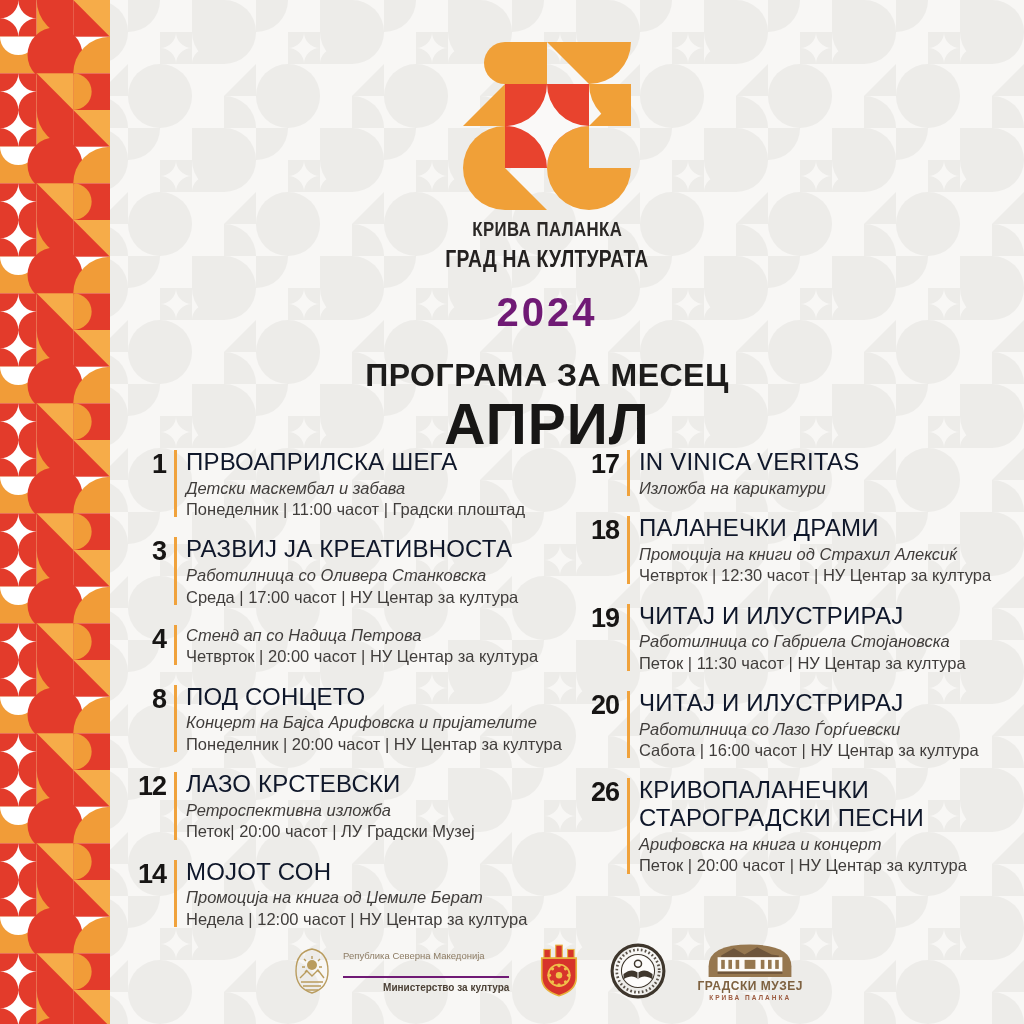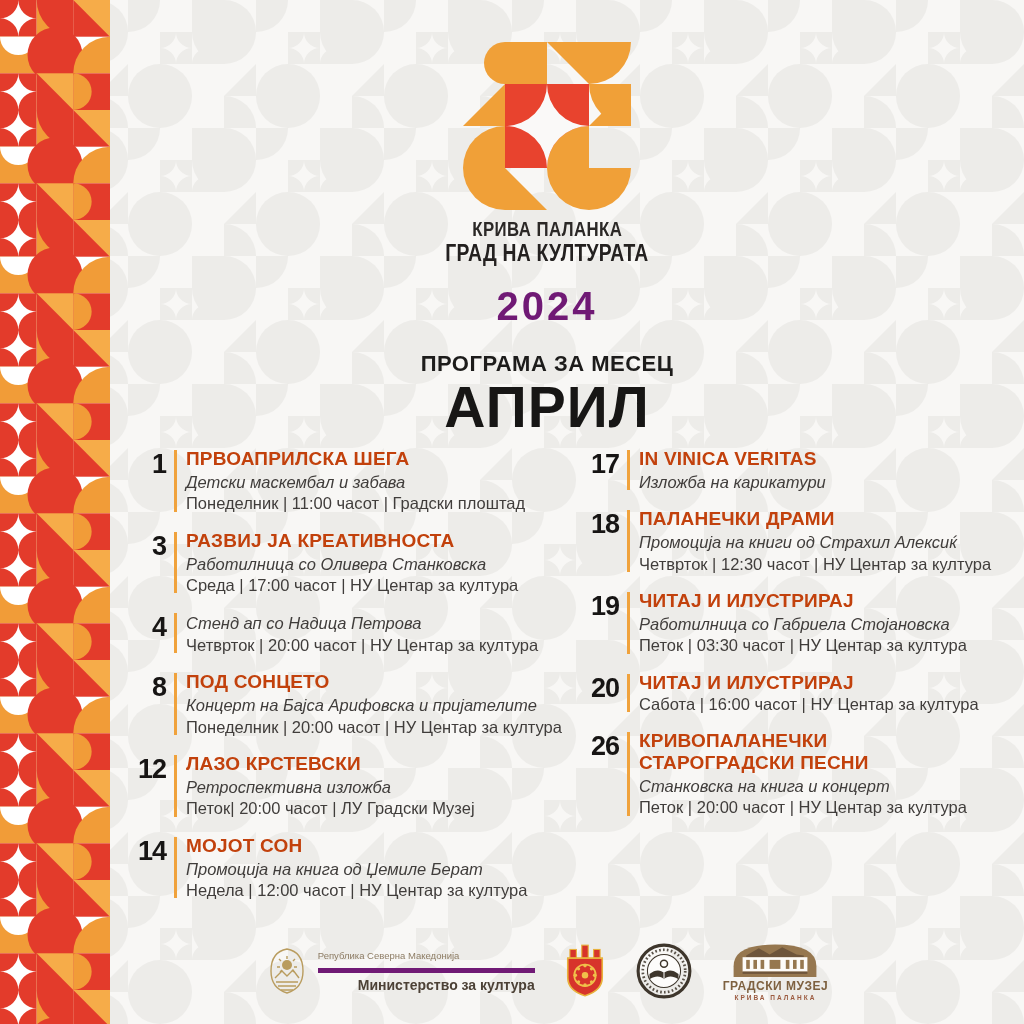--- a/index.html
+++ b/index.html
@@ -11,44 +11,44 @@
   .abs{position:absolute;}
   #bg-pattern{left:0;top:0;}
   #left-border{left:0;top:0;}
   .content{position:absolute;left:110px;top:0;width:874px;text-align:center;}
   .logo-wrap{margin-top:42px;}
   .brand1 span{display:inline-block;transform:scaleX(.84);transform-origin:center;
     font-size:20px;font-weight:700;color:#2B2826;letter-spacing:.5px;}
   .brand2 span{display:inline-block;transform:scaleX(.84);transform-origin:center;
     font-size:23px;font-weight:800;color:#242120;letter-spacing:.3px;}
   .brand1{margin-top:4px;line-height:1.1;}
-  .brand2{margin-top:1px;line-height:1.1;}
+  .brand2{margin-top:7px;line-height:1.1;}
   .year{margin-top:20px;font-size:40px;font-weight:700;color:#701a75;letter-spacing:3px;line-height:1;}
-  .program{margin-top:26px;font-size:22px;font-weight:700;color:#1D1C1B;letter-spacing:.5px;line-height:1.1;}
+  .program{margin-top:26px;font-size:32px;font-weight:700;color:#1D1C1B;letter-spacing:.5px;line-height:1.1;}
   .april{font-size:57px;font-weight:700;color:#171615;letter-spacing:1px;line-height:1.05;margin-top:2px;}
 
   .events{position:absolute;top:448px;left:122px;display:flex;text-align:left;}
   .col{display:flex;flex-direction:column;}
   .col-left{width:408px;}
   .col-right{width:392px;margin-left:45px;}
   .event{display:flex;margin-bottom:15px;}
   .day{width:44px;font-size:27px;font-weight:800;color:#171514;text-align:right;
     line-height:1;padding-top:3px;letter-spacing:-1px;flex:none;}
   .bar{width:3px;background:#F0A23C;margin:2px 0 3px 8px;flex:none;}
   .evt-body{margin-left:9px;}
-  .evt-title{font-size:19px;font-weight:700;color:#c2410c;line-height:1.15;letter-spacing:.2px;}
+  .evt-title{font-size:24px;font-weight:400;color:#0f172a;line-height:1.15;letter-spacing:.2px;}
   .evt-desc,.evt-meta{font-size:16.5px;color:#403D3B;line-height:1.3;white-space:nowrap;}
   .evt-desc{margin-top:2px;font-style:italic;}
 
   .footer{position:absolute;left:110px;width:874px;top:941px;display:flex;
     justify-content:center;align-items:center;gap:30px;}
   .gov{display:flex;align-items:center;gap:10px;}
   .gov-text{text-align:left;}
-  .gov-l1{font-size:9.5px;color:#8D7C64;padding-bottom:7px;border-bottom:5px solid #701a75;white-space:nowrap;}
-  .gov-l2{font-size:14px;font-weight:700;color:#4C4136;margin-top:4px;white-space:nowrap;padding-left:40px;}
+  .gov-l1{font-size:9.5px;color:#8D7C64;padding-bottom:15px;border-bottom:2px solid #701a75;white-space:nowrap;}
+  .gov-l2{font-size:10px;font-weight:700;color:#4C4136;margin-top:4px;white-space:nowrap;padding-left:40px;}
   .museum{display:flex;flex-direction:column;align-items:center;}
   .museum-l1{font-size:12px;font-weight:800;color:#7E6140;letter-spacing:.5px;margin-top:2px;white-space:nowrap;}
   .museum-l2{font-size:6.5px;font-weight:700;color:#9C5B40;letter-spacing:2px;margin-top:1px;white-space:nowrap;}
 </style>
 </head>
 <body>
 
 <svg id="bg-pattern" class="abs" width="1024" height="1024" aria-hidden="true">
   <defs>
     <pattern id="gp" width="128" height="128" patternUnits="userSpaceOnUse">
@@ -209,39 +209,40 @@
         <div class="evt-meta">Четврток | 12:30 часот | НУ Центар за култура</div>
       </div>
     </div>
 
     <div class="event">
       <div class="day">19</div>
       <div class="bar"></div>
       <div class="evt-body">
         <div class="evt-title">ЧИТАЈ И ИЛУСТРИРАЈ</div>
         <div class="evt-desc">Работилница со Габриела Стојановска</div>
-        <div class="evt-meta">Петок | 03:30 часот | НУ Центар за култура</div>
+        <div class="evt-meta">Петок | 11:30 часот | НУ Центар за култура</div>
       </div>
     </div>
 
     <div class="event">
       <div class="day">20</div>
       <div class="bar"></div>
       <div class="evt-body">
         <div class="evt-title">ЧИТАЈ И ИЛУСТРИРАЈ</div>
+        <div class="evt-desc">Работилница со Лазо Ѓорѓиевски</div>
         <div class="evt-meta">Сабота | 16:00 часот | НУ Центар за култура</div>
       </div>
     </div>
 
     <div class="event">
       <div class="day">26</div>
       <div class="bar"></div>
       <div class="evt-body">
         <div class="evt-title">КРИВОПАЛАНЕЧКИ СТАРОГРАДСКИ ПЕСНИ</div>
-        <div class="evt-desc">Станковска на книга и концерт</div>
+        <div class="evt-desc">Арифовска на книга и концерт</div>
         <div class="evt-meta">Петок | 20:00 часот | НУ Центар за култура</div>
       </div>
     </div>
 
   </div>
 </div>
 
 <div class="footer">
 
   <div class="gov">

